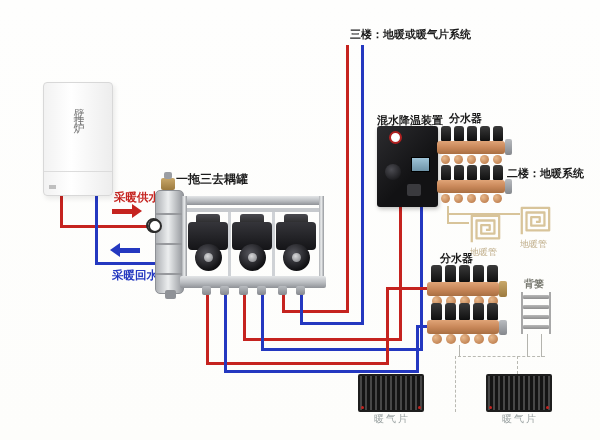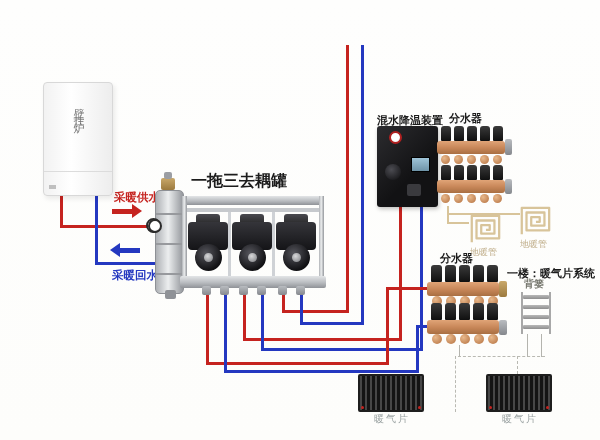--- a/index.html
+++ b/index.html
@@ -74,21 +74,21 @@
   <div class="abs" style="left:110px;top:243px;width:0;height:0;border-right:10px solid #2438c0;border-top:7px solid transparent;border-bottom:7px solid transparent;"></div>
   <div class="abs" style="left:120px;top:248px;width:20px;height:5px;background:#2438c0;"></div>
   <div class="abs" style="left:112px;top:268px;font-size:11.5px;font-weight:bold;color:#2438c0;">采暖回水</div>
 
   <div class="abs" style="left:43px;top:82px;width:68px;height:112px;background:linear-gradient(90deg,#f2f2f2,#ffffff 40%,#ededed);border:1px solid #d8d8d8;border-radius:4px;box-shadow:2px 3px 5px rgba(0,0,0,.08);">
     <div class="abs" style="left:0;top:88px;width:100%;height:1px;background:#dcdcdc;"></div>
     <div class="abs" style="left:5px;top:102px;width:7px;height:4px;background:#bfbfbf;"></div>
     <div class="abs" style="left:27px;top:16px;writing-mode:vertical-lr;font-size:11px;letter-spacing:7px;color:#6f6f6f;">壁挂炉</div>
   </div>
 
-  <div class="lbl" style="left:191px;top:171px;font-size:16px;">一拖三去耦罐</div>
+  <div class="lbl" style="left:176px;top:171px;font-size:12px;">一拖三去耦罐</div>
 
   <div class="abs" style="left:148px;top:172px;width:178px;height:128px;">
 
     <div class="abs metal-v" style="left:7px;top:18px;width:27px;height:102px;border-radius:5px;border:1px solid #8d9095;">
       <div class="abs" style="left:0;top:22px;width:100%;height:2px;background:#97999d;"></div>
       <div class="abs" style="left:0;top:52px;width:100%;height:2px;background:#97999d;"></div>
       <div class="abs" style="left:0;top:82px;width:100%;height:2px;background:#97999d;"></div>
     </div>
     <div class="abs" style="left:13px;top:6px;width:14px;height:12px;background:linear-gradient(180deg,#c9a86a,#9c7a3e);border-radius:2px;"></div>
     <div class="abs" style="left:16px;top:0;width:8px;height:7px;background:#9b9ea3;border-radius:2px;"></div>
@@ -123,23 +123,25 @@
 
     <div class="abs metal" style="left:32px;top:104px;width:146px;height:12px;border-radius:2px;"></div>
     <div class="stub" style="left:54px;top:114px;"></div>
     <div class="stub" style="left:72px;top:114px;"></div>
     <div class="stub" style="left:91px;top:114px;"></div>
     <div class="stub" style="left:109px;top:114px;"></div>
     <div class="stub" style="left:130px;top:114px;"></div>
     <div class="stub" style="left:148px;top:114px;"></div>
   </div>
 
+  <div class="lbl" style="left:350px;top:27px;">三楼：地暖或暖气片系统</div>
 
   <div class="lbl" style="left:377px;top:113px;text-align:center;">混水降温装置</div>
   <div class="lbl" style="left:449px;top:111px;">分水器</div>
+  <div class="lbl" style="left:507px;top:166px;">二楼：地暖系统</div>
 
   <div class="abs" style="left:377px;top:126px;width:61px;height:81px;background:linear-gradient(135deg,#2c2c2f,#121214 60%);border-radius:3px;box-shadow:1px 2px 4px rgba(0,0,0,.25);">
     <div class="gauge" style="left:12px;top:5px;width:13px;height:13px;border-color:#b02020;"></div>
     <div class="abs" style="left:34px;top:31px;width:17px;height:13px;background:linear-gradient(180deg,#9fc4d8,#6e93a8);border:1px solid #000;"></div>
     <div class="abs" style="left:8px;top:38px;width:16px;height:16px;border-radius:50%;background:radial-gradient(circle at 40% 35%,#4c4c52,#0c0c0e);"></div>
     <div class="abs" style="left:30px;top:58px;width:14px;height:12px;background:#3a3a3e;border-radius:2px;"></div>
   </div>
 
   <div class="actuator" style="left:441px;top:126px;width:10px;height:15px;"></div>
   <div class="actuator" style="left:454px;top:126px;width:10px;height:15px;"></div>
@@ -173,21 +175,20 @@
   <svg class="abs" style="left:468px;top:212px;" width="34" height="34" viewBox="0 0 36 36">
     <path d="M19 19 h4 v-5 h-9 v9 h14 v-14 h-19 v19 h24 v-24 h-29 v28" fill="none" stroke="#d8c49a" stroke-width="2.4" stroke-linejoin="round"></path>
   </svg>
   <svg class="abs" style="left:518px;top:204px;" width="34" height="34" viewBox="0 0 36 36">
     <path d="M19 19 h4 v-5 h-9 v9 h14 v-14 h-19 v19 h24 v-24 h-29 v28" fill="none" stroke="#d8c49a" stroke-width="2.4" stroke-linejoin="round"></path>
   </svg>
   <div class="lbl-small" style="left:470px;top:246px;color:#c0ae8a;">地暖管</div>
   <div class="lbl-small" style="left:520px;top:238px;color:#c0ae8a;">地暖管</div>
 
   <div class="lbl" style="left:440px;top:251px;">分水器</div>
-  <div class="lbl" style="left:507px;top:266px;">一楼：暖气片系统</div>
 
   <div class="actuator" style="left:431px;top:265px;width:11px;height:17px;"></div>
   <div class="actuator" style="left:445px;top:265px;width:11px;height:17px;"></div>
   <div class="actuator" style="left:459px;top:265px;width:11px;height:17px;"></div>
   <div class="actuator" style="left:473px;top:265px;width:11px;height:17px;"></div>
   <div class="actuator" style="left:487px;top:265px;width:11px;height:17px;"></div>
   <div class="abs copper-bar" style="left:427px;top:282px;width:72px;height:14px;"></div>
   <div class="abs" style="left:499px;top:281px;width:8px;height:16px;background:linear-gradient(180deg,#c9a86a,#9c7a3e);border-radius:2px;"></div>
   <div class="valve-knob" style="left:432px;top:296px;width:10px;height:10px;"></div>
   <div class="valve-knob" style="left:446px;top:296px;width:10px;height:10px;"></div>

